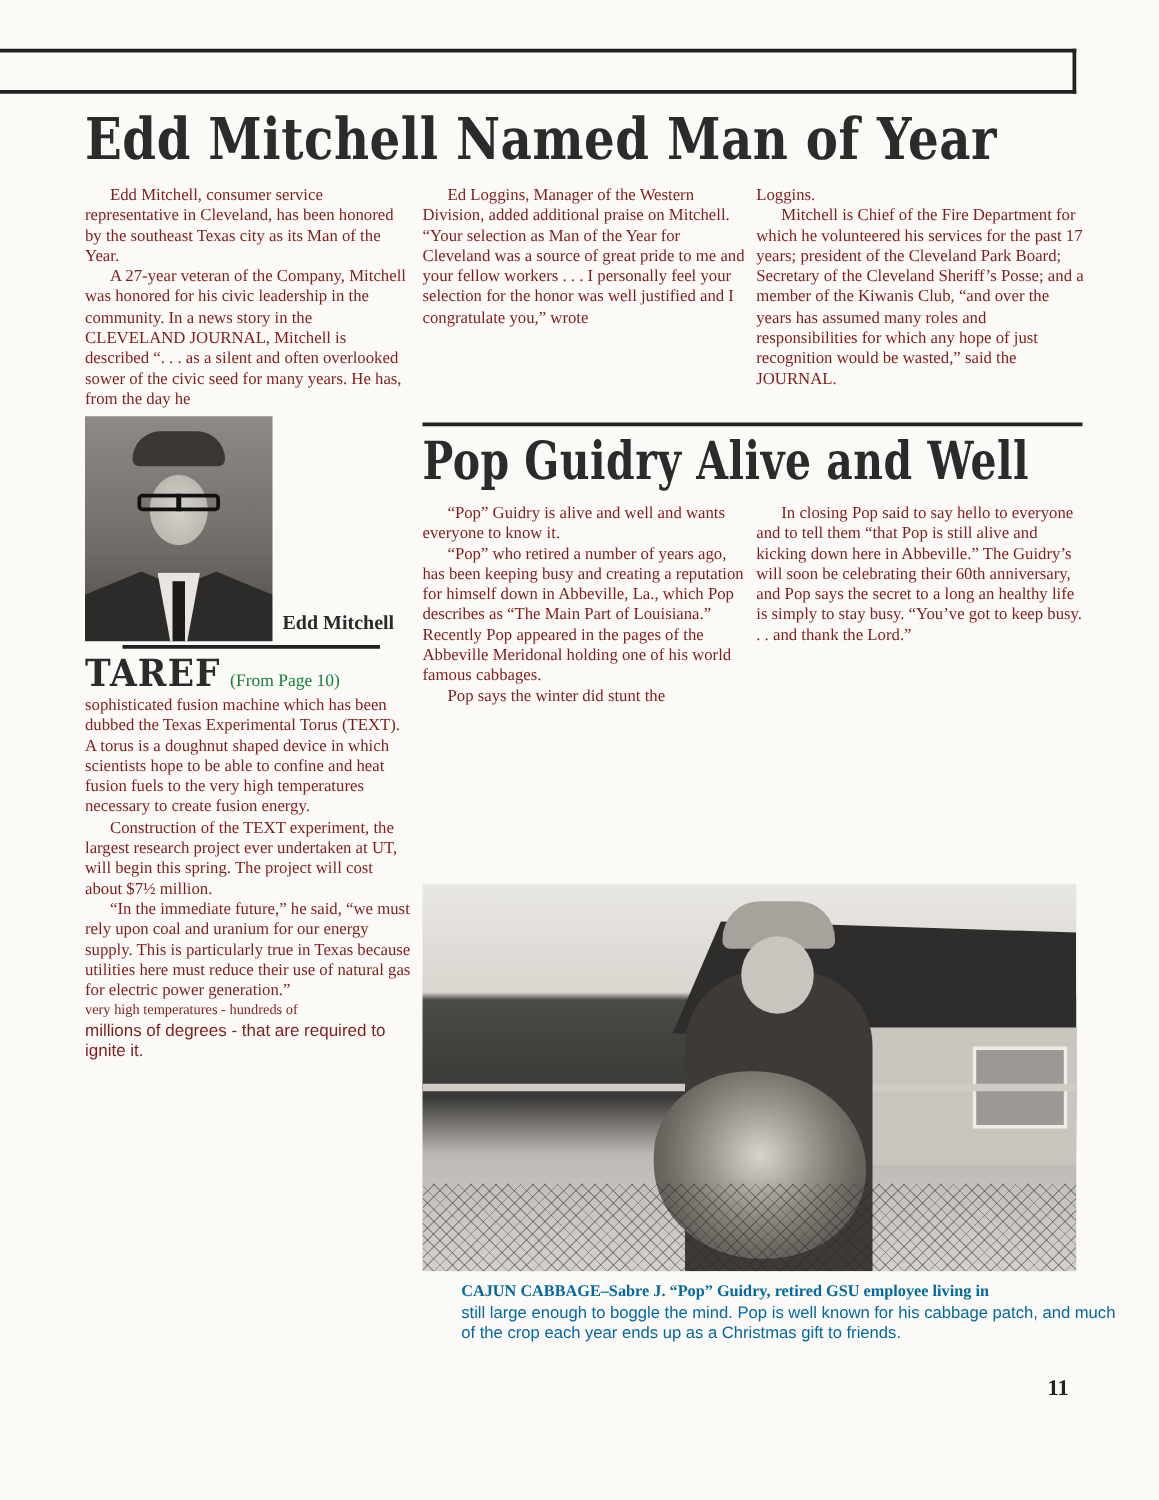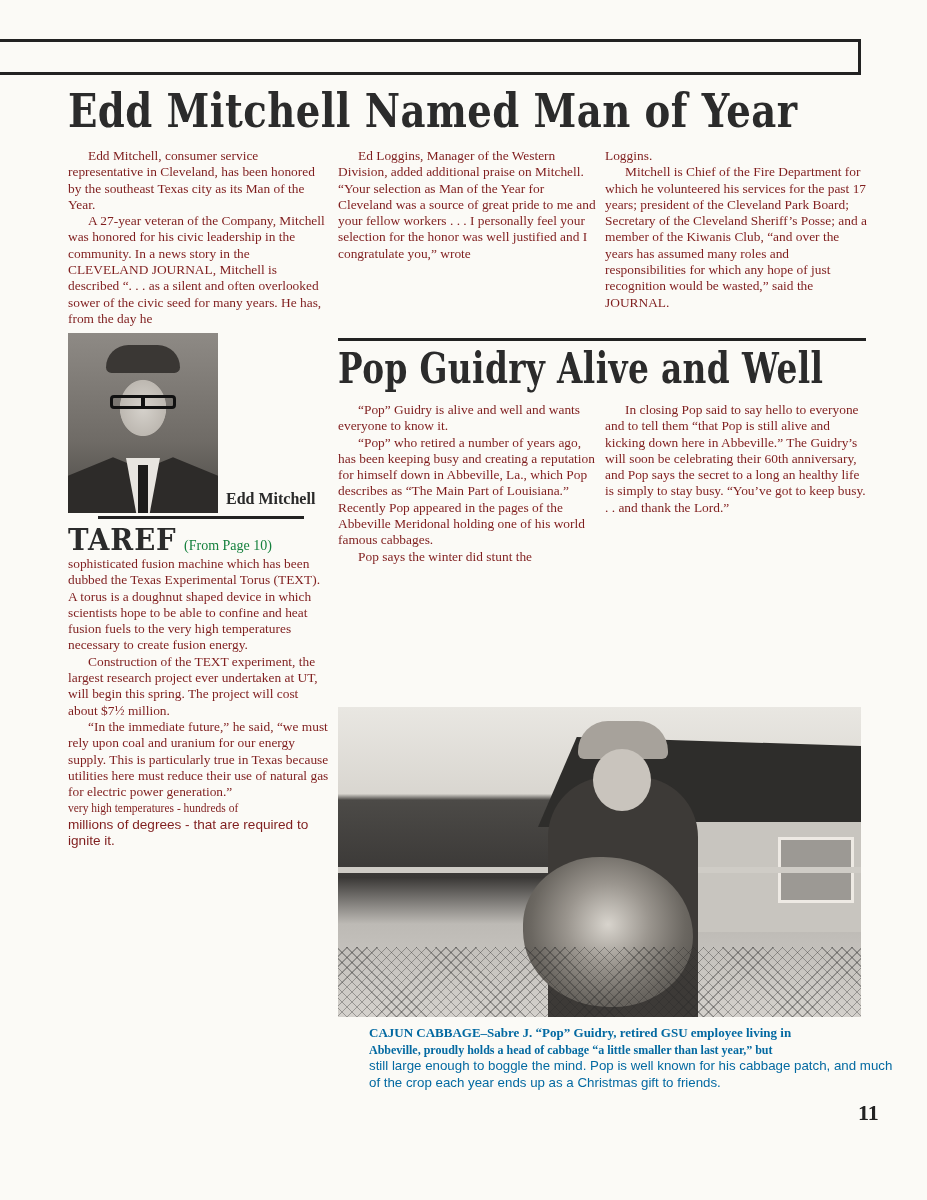--- a/index.html
+++ b/index.html
@@ -69,21 +69,21 @@
   #guidry-photo .cabbage { position:absolute; left:185px; top:150px; width:170px; height:150px; background: radial-gradient(circle at 50% 45%, #d8d4cd 0%, #9a958e 35%, #6b6761 65%, #4a4743 100%); border-radius: 46% 54% 48% 52%; }
   #guidry-photo .fence { position:absolute; left:0; top:160px; width:523px; height:6px; background:#cfccc6; }
   #guidry-photo .fence2 { position:absolute; left:0; top:240px; width:523px; height:70px; background: repeating-linear-gradient(45deg, transparent 0 6px, rgba(40,40,40,0.35) 6px 7px), repeating-linear-gradient(-45deg, transparent 0 6px, rgba(40,40,40,0.35) 6px 7px); }
   #guidry-caption {
     position: absolute; left: 338px; top: 1025px; width: 530px; font-size: 13px; line-height: 16.5px; color: #0369a1; margin-left: 31px;
   }
   #guidry-caption .l1 { font-weight: bold; }
   #guidry-caption .l2 { font-weight: bold; font-size: 12px; }
   #guidry-caption .l3 { font-family: "Liberation Sans", sans-serif; font-size: 13.3px; }
   #page-number {
-    position: absolute; left: 858px; top: 1100px; font-weight: bold; font-size: 22px; color: #222;
+    position: absolute; left: 838px; top: 1100px; font-weight: bold; font-size: 18px; color: #222;
   }
 </style>
 </head>
 <body>
 
 <div class="header-box"></div>
 
 <div id="h1" class="headline">Edd Mitchell Named Man of Year</div>
 
 <div id="c1" class="col">
@@ -141,17 +141,16 @@
   <div class="fence"></div>
   <div class="man"></div>
   <div class="hat"></div>
   <div class="face"></div>
   <div class="cabbage"></div>
   <div class="fence2"></div>
 </div>
 
 <div id="guidry-caption">
   <div class="l1">CAJUN CABBAGE–Sabre J. “Pop” Guidry, retired GSU employee living in</div>
-  <div class="l2">Abbeville, proudly holds a head of cabbage “a little smaller than last year,” but</div>
   <div class="l3">still large enough to boggle the mind. Pop is well known for his cabbage patch, and much of the crop each year ends up as a Christmas gift to friends.</div>
 </div>
 
 <div id="page-number">11</div>
 
 </body></html>

